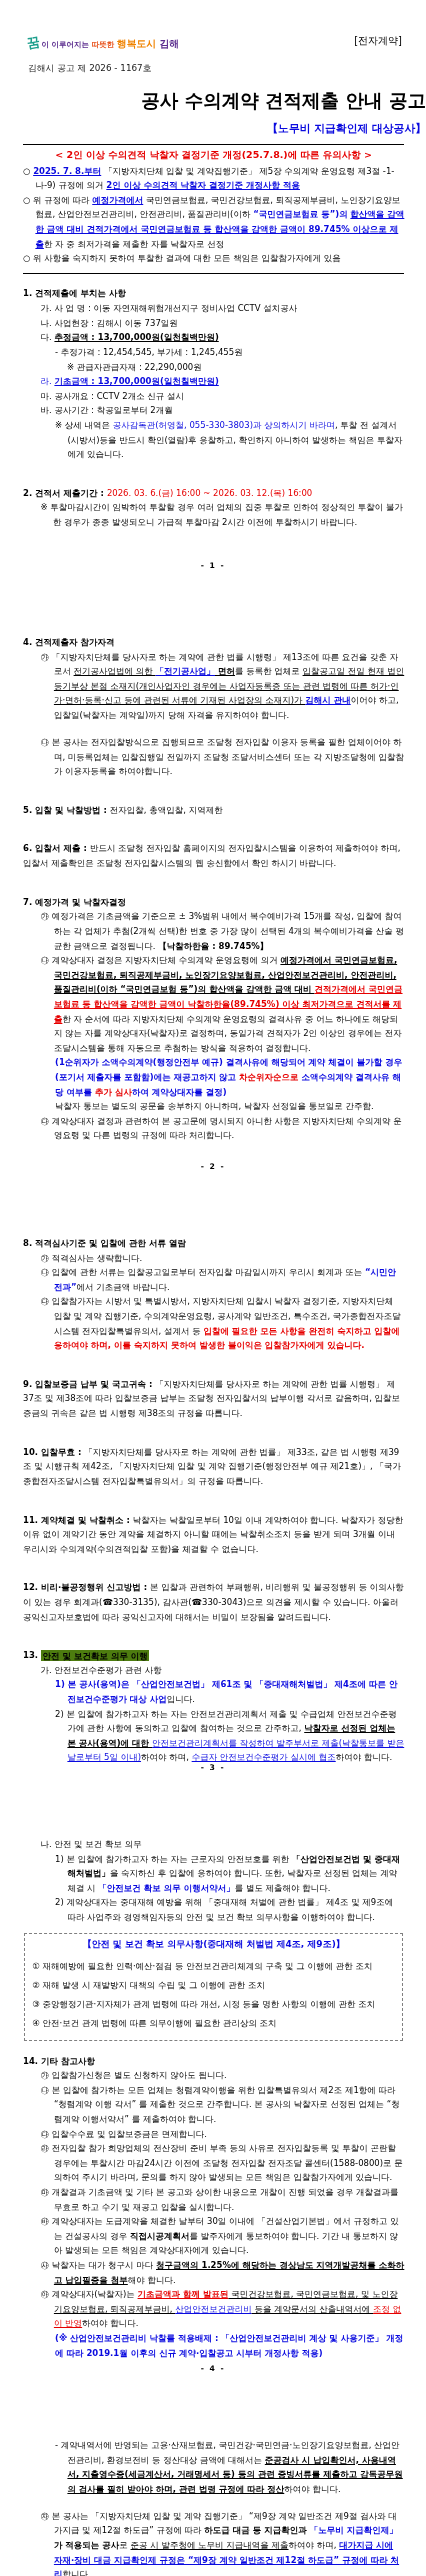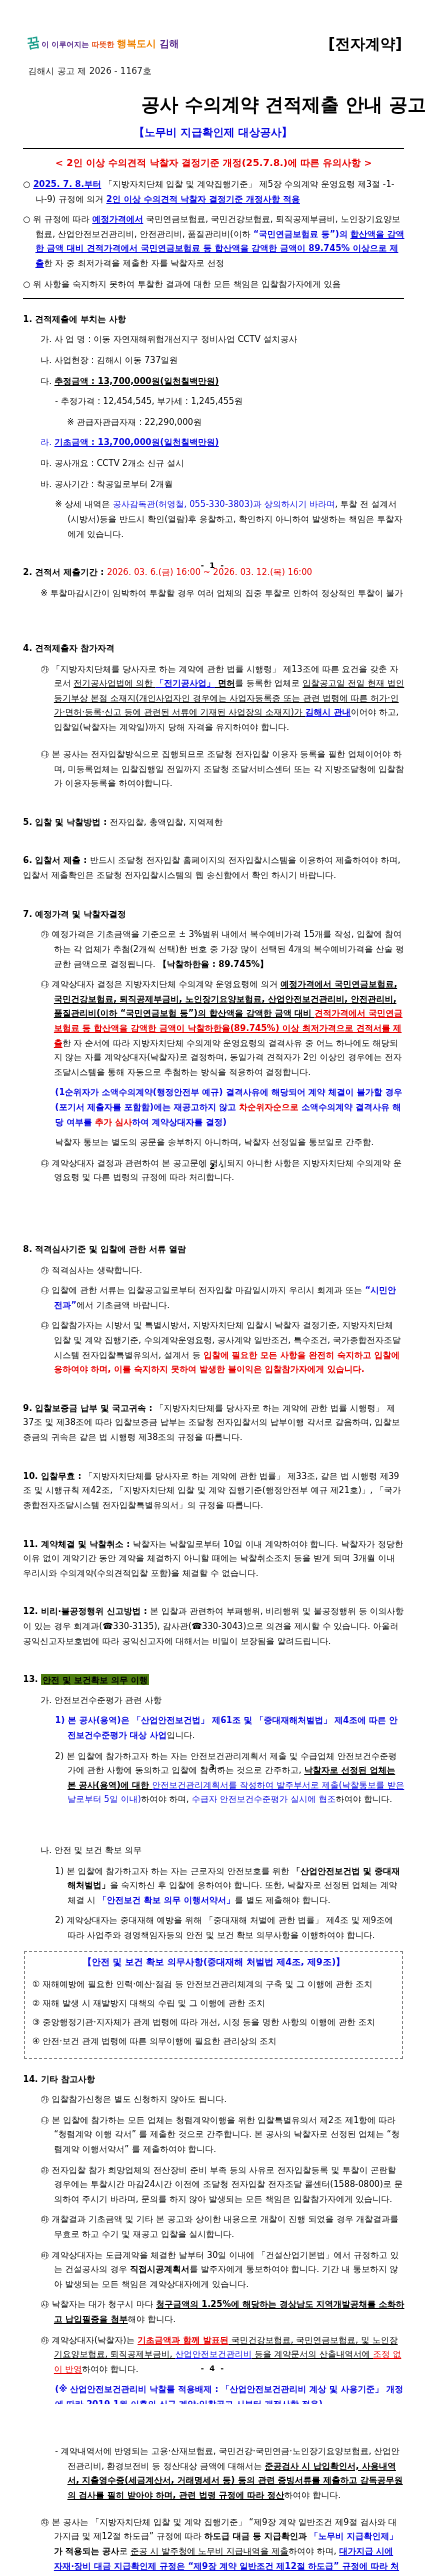--- a/index.html
+++ b/index.html
@@ -13,27 +13,27 @@
   
   .doc-header{display:flex;justify-content:space-between;align-items:flex-start;
               padding:32px 24px 0 27px}
   .logo{font-size:7.5px;white-space:nowrap}
   .lg-kkum{color:#1d9f8d;font-weight:bold;font-size:13px;display:inline-block;
            transform:rotate(-10deg);margin-right:1.5px}
   .lg-p{color:#5b2d8e;font-weight:bold}
   .lg-o{color:#e8541e;font-weight:bold}
   .lg-ob{color:#f08300;font-weight:800;font-size:9.8px}
   .lg-pb{color:#5b2d8e;font-weight:700;font-size:9.8px}
-  .etag{font-size:15px;font-weight:bold}
+  .etag{font-size:10px;font-weight:normal}
   .notice-no{font-size:8.8px;margin:6.2px 0 0 28px;color:#1a1a1a}
   .doc-title{font-size:18.5px;font-weight:900;text-align:right;margin-top:14.4px;
              letter-spacing:0px;line-height:1.2}
-  .doc-subtitle{font-size:10.8px;font-weight:bold;color:#0a0adf;text-align:center;margin-top:8.2px}
+  .doc-subtitle{font-size:10.8px;font-weight:bold;color:#0a0adf;text-align:right;margin-top:8.2px}
   
-  .blk{margin-top:6px}
+  .blk{margin-top:0}
   .m2{margin-top:12.4px}
   .m3{margin-top:24px}
   .ind1{margin-left:17.5px}
   .ind2{margin-left:32px}
   .ind3{margin-left:44px}
   .hang{padding-left:12.4px;text-indent:-12.4px}
   .hang2{padding-left:13.4px;text-indent:-13.4px}
   .ctr{text-align:center}
   .rn{font-size:9.5px}
   .b{font-weight:bold}
@@ -128,20 +128,21 @@
         <div class="obox">
           <div class="bt"><span class="l b">【안전 및 보건 확보 의무사항(중대재해 처벌법 제4조, 제9조)】</span></div>
           <div class="bx-line"><span>① 재해예방에 필요한 인력·예산·점검 등 안전보건관리체계의 구축 및 그 이행에 관한 조치</span></div>
           <div class="bx-line"><span>② 재해 발생 시 재발방지 대책의 수립 및 그 이행에 관한 조치</span></div>
           <div class="bx-line"><span>③ 중앙행정기관·지자체가 관계 법령에 따라 개선, 시정 등을 명한 사항의 이행에 관한 조치</span></div>
           <div class="bx-line"><span>④ 안전·보건 관계 법령에 따른 의무이행에 필요한 관리상의 조치</span></div>
         </div>
         <div class="blk m2"><span class="b">14. 기타 참고사항</span></div>
         <div class="blk ind1 hang2"><span>㉮ 입찰참가신청은 별도 신청하지 않아도 됩니다.</span></div>
         <div class="blk ind1 hang2"><span>㉯ 본 입찰에 참가하는 모든 업체는 청렴계약이행을 위한 입찰특별유의서 제2조 제1항에 따라 “청렴계약 이행 각서” 를 제출한 것으로 간주합니다. 본 공사의 낙찰자로 선정된 업체는 “청렴계약 이행서약서” 를 제출하여야 합니다.</span></div>
+        <div class="blk ind1 hang2"><span>㉰ 입찰수수료 및 입찰보증금은 면제합니다.</span></div>
         <div class="blk ind1 hang2"><span>㉱ 전자입찰 참가 희망업체의 전산장비 준비 부족 등의 사유로 전자입찰등록 및 투찰이 곤란할 경우에는 투찰시간 마감24시간 이전에 조달청 전자입찰 전자조달 콜센터(1588-0800)로 문의하여 주시기 바라며, 문의를 하지 않아 발생되는 모든 책임은 입찰참가자에게 있습니다.</span></div>
         <div class="blk ind1 hang2"><span>㉲ 개찰결과 기초금액 및 기타 본 공고와 상이한 내용으로 개찰이 진행 되었을 경우 개찰결과를 무효로 하고 수기 및 재공고 입찰을 실시합니다.</span></div>
         <div class="blk ind1 hang2"><span>㉳ 계약상대자는 도급계약을 체결한 날부터 30일 이내에 「건설산업기본법」에서 규정하고 있는 건설공사의 경우 </span><span class="b">직접시공계획서</span><span>를 발주자에게 통보하여야 합니다. 기간 내 통보하지 않아 발생되는 모든 책임은 계약상대자에게 있습니다.</span></div>
         <div class="blk ind1 hang2"><span>㉴ 낙찰자는 대가 청구시 마다 </span><span class="b u">청구금액의 1.25%에 해당하는 경상남도 지역개발공채를 소화하고 납입필증을 첨부</span><span>해야 합니다.</span></div>
         <div class="blk ind1 hang2"><span>㉵ 계약상대자(낙찰자)는 </span><span class="r b u">기초금액과 함께 발표된</span><span class="u"> 국민건강보험료, 국민연금보험료, 및 노인장기요양보험료, 퇴직공제부금비, </span><span class="l u">산업안전보건관리비</span><span class="u"> 등을 계약문서의 산출내역서에 </span><span class="r u">조정 없이 반영</span><span>하여야 합니다.</span></div>
         <div class="blk ind2"><span class="l b">(※ 산업안전보건관리비 낙찰률 적용배제 : 「산업안전보건관리비 계상 및 사용기준」 개정에 따라 2019.1월 이후의 신규 계약·입찰공고 시부터 개정사항 적용)</span></div>
       </div>
       <div class="pgnum">- 4 -</div>
     </section>
     <section class="pg">

